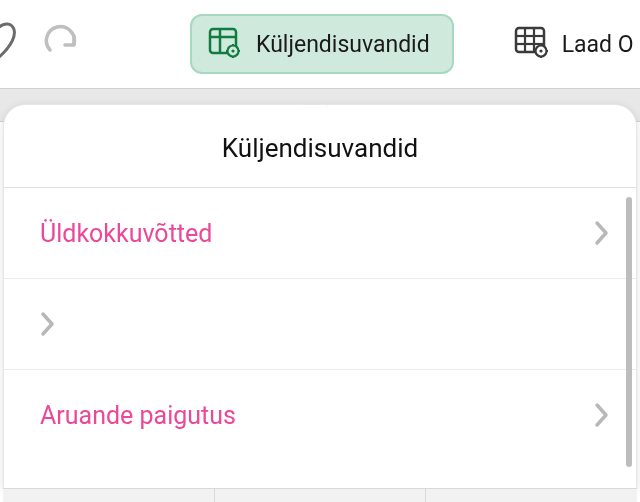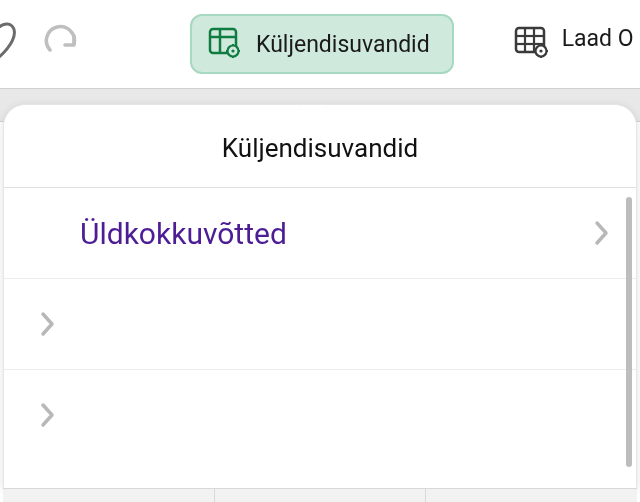--- a/index.html
+++ b/index.html
@@ -19,21 +19,21 @@
   .pill {
     display:flex; align-items:center; gap: 14px;
     background: #cfe9dc;
     border: 2px solid #a7d8c0;
     border-radius: 12px;
     padding: 10px 22px 10px 16px;
     height: 60px;
     position: relative;
   }
   .pill .lbl { font-size: 23px; color: #1a1a1a; white-space: nowrap; }
-  .tb-right { display:flex; gap: 12px; margin-left: 32px;}
+  .tb-right { display:flex; align-items:center; gap: 12px; margin-left: 32px;}
   .tb-right .lbl { font-size: 23px; color: #1a1a1a; white-space: nowrap; }
   .gray-band {
     background: #e8e8e8;
     border-top: 1px solid #d0d0d0;
     border-bottom: 1px solid #d0d0d0;
     height: 34px;
     position: relative;
   }
   .panel-wrap {
     position: absolute;
@@ -69,21 +69,21 @@
     padding: 28px 0 24px;
   }
   .sep { height: 1px; background: #e0e0e0; margin: 0; }
   .menu { position: relative; }
   .menu-item {
     display:flex; align-items:center; justify-content:space-between;
     padding: 0 26px 0 36px;
     height: 90px;
     cursor: pointer;
   }
-  .menu-item .mi-label { font-size: 30px; color: #4c1d95; margin-left: 40px; }
+  .menu-item .mi-label { font-size: 25px; color: #ec4899; }
   .menu-sep { height: 1px; background: #ececec; margin-left: 0; }
   .chev svg { display:block; }
   .scroll-ind {
     position: absolute;
     right: 4px; top: 92px;
     width: 6px; height: 270px;
     background: #bdbdbd;
     border-radius: 3px;
   }
   .bottom-band {
@@ -175,20 +175,21 @@
       <div class="menu-item">
         <span class="chev">
           <svg width="16" height="26" viewBox="0 0 16 26">
               <path d="M3 3 L12 13 L3 23" fill="none" stroke="#b8b8b8" stroke-width="3.5" stroke-linecap="round" stroke-linejoin="round"></path>
             </svg>
         </span>
       </div>
       <div class="menu-sep"></div>
 
       <div class="menu-item">
+        <span class="mi-label">Aruande paigutus</span>
         <span class="chev">
           <svg width="16" height="26" viewBox="0 0 16 26">
               <path d="M3 3 L12 13 L3 23" fill="none" stroke="#b8b8b8" stroke-width="3.5" stroke-linecap="round" stroke-linejoin="round"></path>
             </svg>
         </span>
       </div>
     </div>
 
     <div class="scroll-ind"></div>
   </div>

